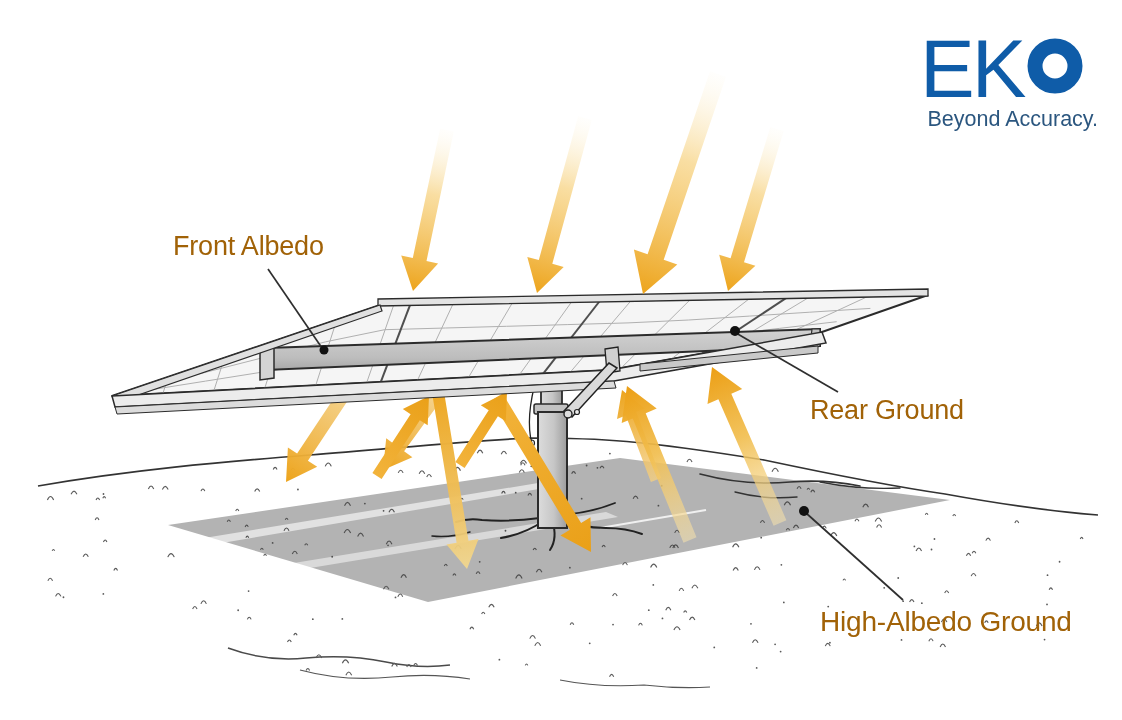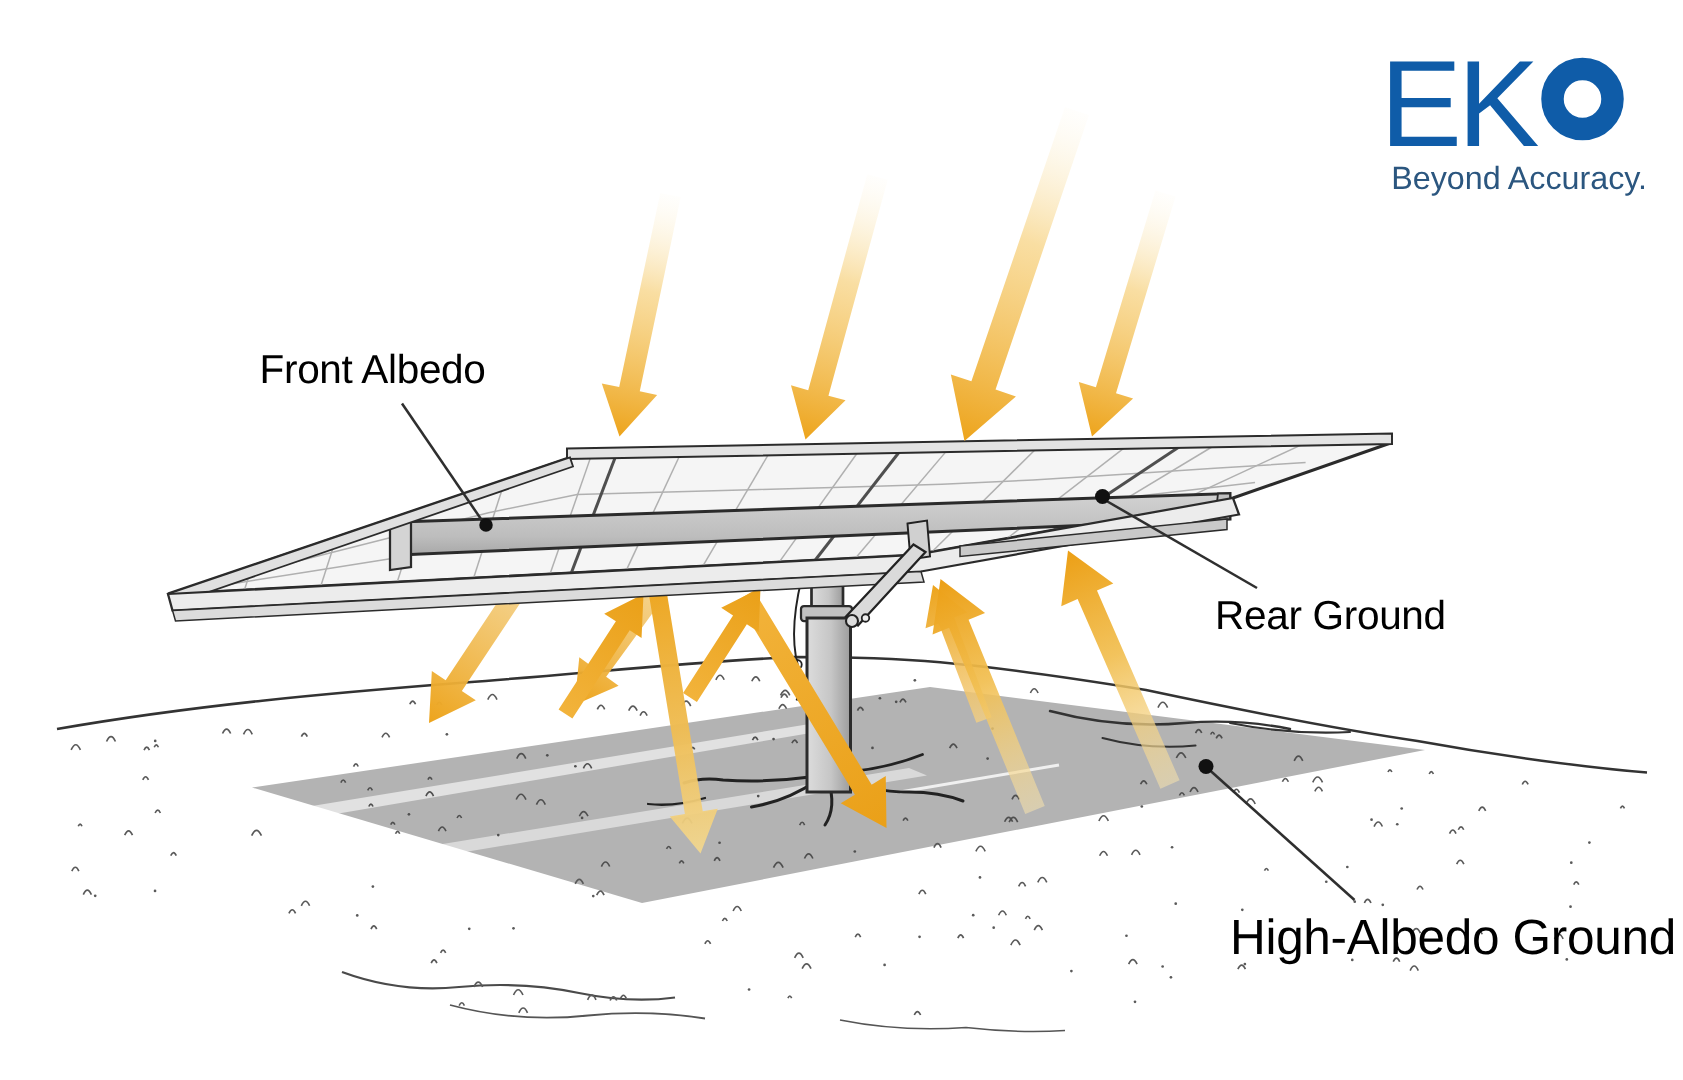--- a/index.html
+++ b/index.html
@@ -1,22 +1,22 @@
 <!DOCTYPE html>
 <html><head>
 <meta charset="utf-8">
 <style>
   html,body{margin:0;padding:0;background:#fff;}
   .stage{position:relative;width:1122px;height:720px;background:#ffffff;overflow:hidden;
          font-family:"Liberation Sans","DejaVu Sans",sans-serif;margin-top:12px;}
   svg{position:absolute;left:0;top:0;}
-  .lbl{position:absolute;color:#000000;font-weight:500;letter-spacing:-0.2px;white-space:nowrap;}
+  .lbl{position:absolute;color:#a16207;font-weight:500;letter-spacing:-0.2px;white-space:nowrap;}
   #front-lbl{left:173px;top:219px;font-size:27px;}
   #rear-lbl{left:810px;top:383px;font-size:27px;}
-  #ground-lbl{left:820px;top:594px;font-size:33px;}
+  #ground-lbl{left:820px;top:594px;font-size:28px;}
 </style>
 </head>
 <body>
 
 <div class="stage">
 <svg width="1122" height="720" viewBox="0 0 1122 720">
   <defs>
     <linearGradient id="postGrad" x1="0" y1="0" x2="1" y2="0">
       <stop offset="0" stop-color="#dcdcdc"></stop>
           <stop offset="0.55" stop-color="#c6c6c6"></stop>

